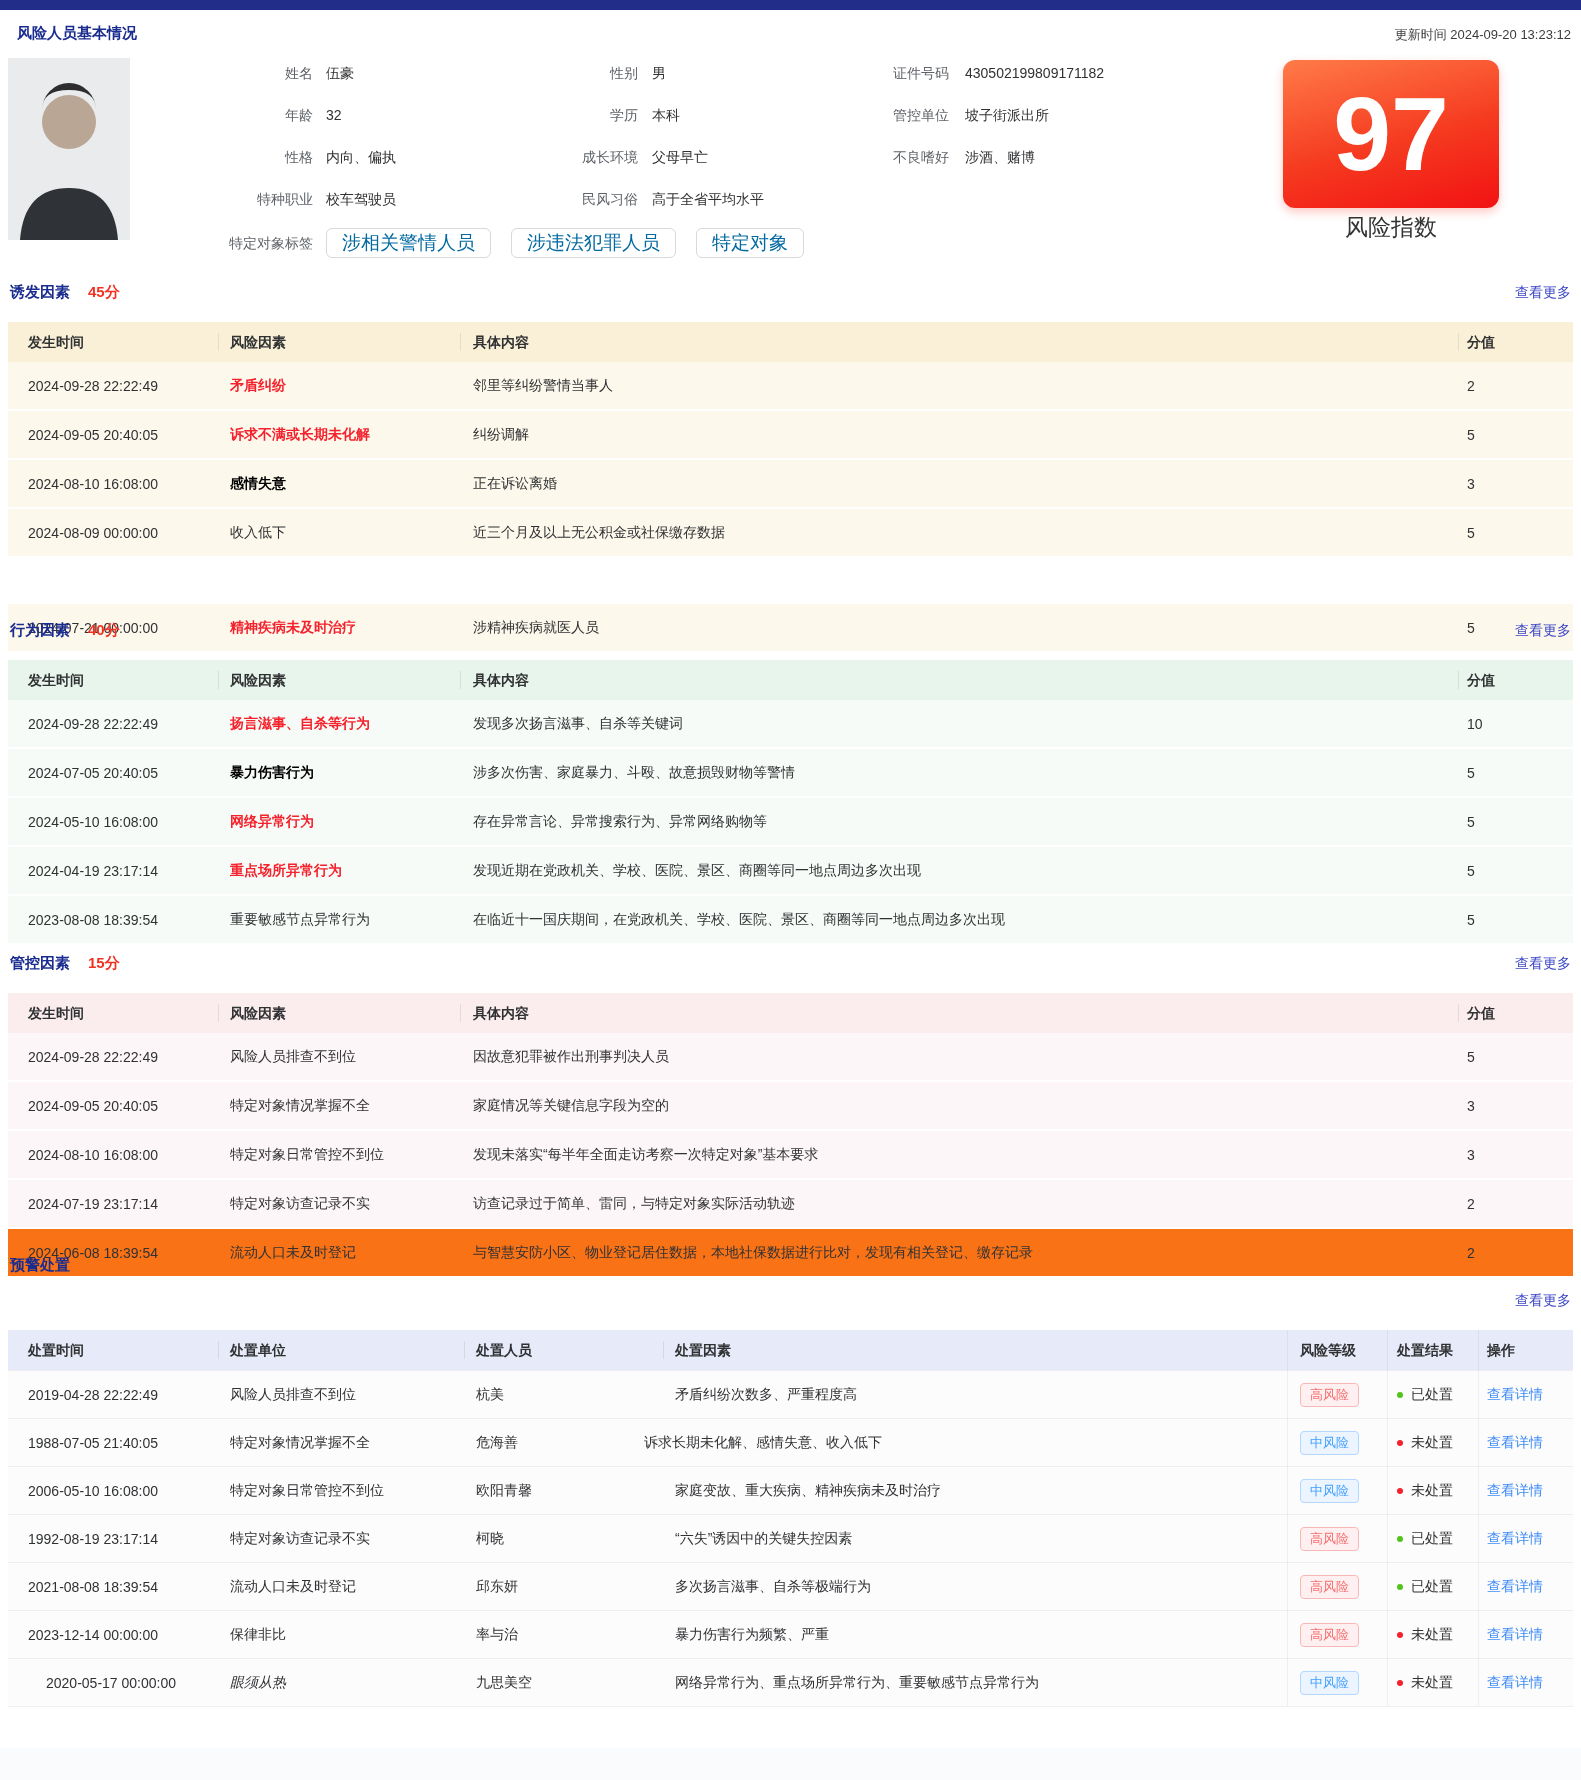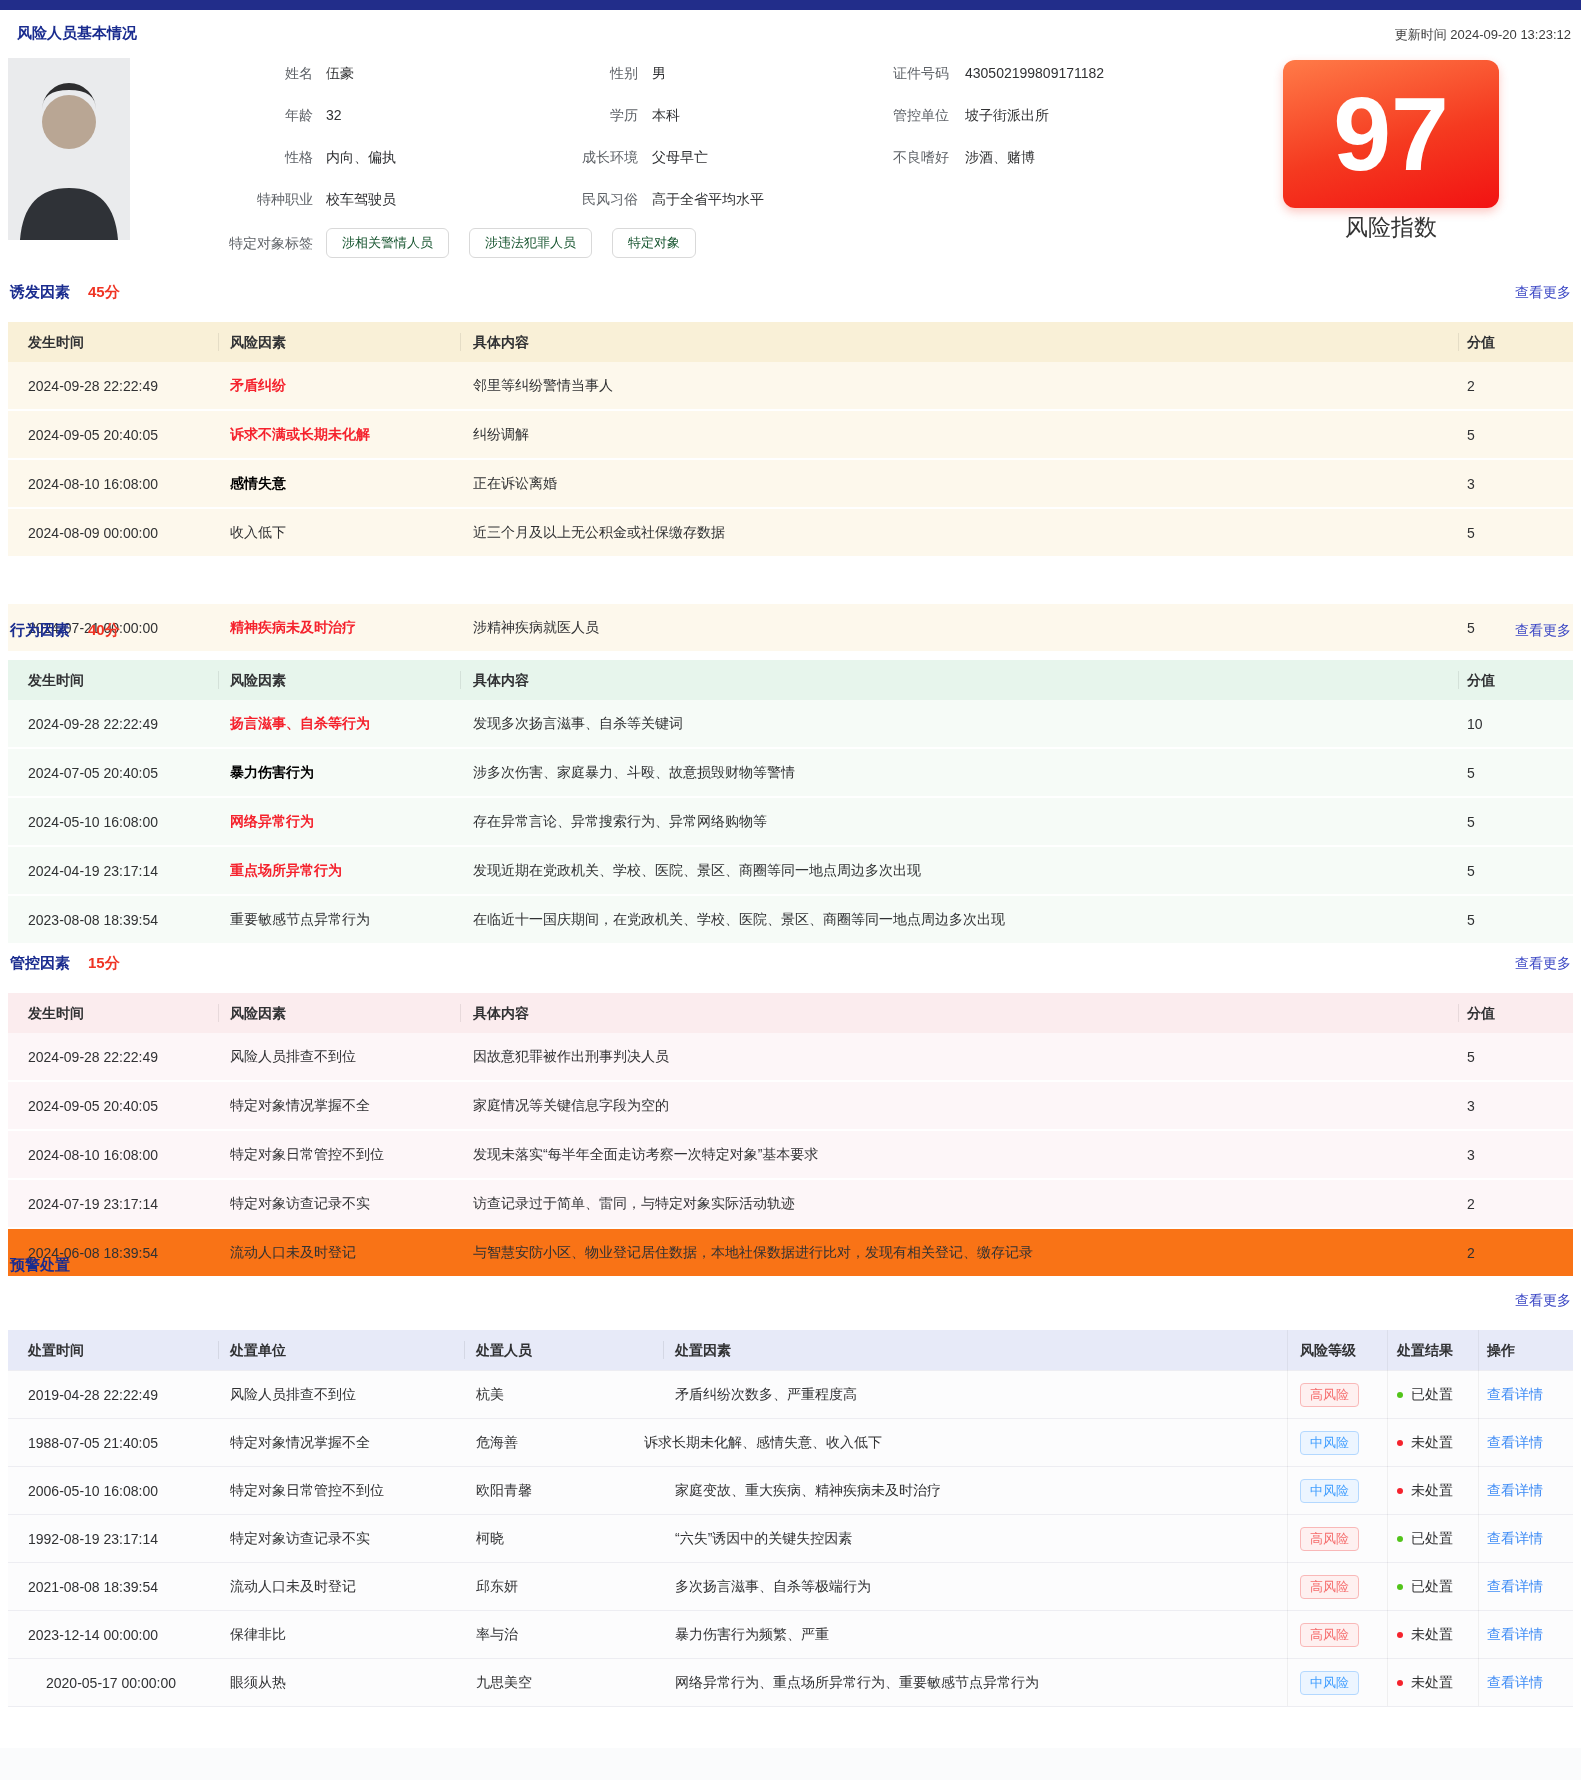--- a/index.html
+++ b/index.html
@@ -5,21 +5,21 @@
   html,body{margin:0;padding:0;background:#fff;}
   body{font-family:"Liberation Sans","DejaVu Sans",sans-serif;color:#303133;}
   .canvas{position:relative;width:1581px;height:1780px;background:#fff;overflow:hidden;}
   .topbar{position:absolute;left:0;top:0;width:1581px;height:10px;background:#222d8a;}
   .page-title{position:absolute;left:17px;top:24px;font-size:15px;font-weight:bold;color:#1a2c8f;}
   .update-time{position:absolute;right:10px;top:26px;font-size:13px;color:#3c3c3c;}
   .photo{position:absolute;left:8px;top:58px;width:122px;height:182px;background:#eaebed;overflow:hidden;}
   .plabel{position:absolute;height:22px;line-height:22px;font-size:14px;color:#5f6368;text-align:right;white-space:nowrap;}
   .pvalue{position:absolute;height:22px;line-height:22px;font-size:14px;color:#303133;white-space:nowrap;}
   .tags-wrap{position:absolute;left:326px;top:228px;display:flex;gap:20px;}
-  .tag-pill{height:28px;line-height:28px;padding:0 15px;border:1px solid #d9d9d9;border-radius:6px;font-size:13px;color:#14532d;background:#fff;white-space:nowrap;}
+  .tag-pill{height:28px;line-height:28px;padding:0 15px;border:1px solid #d9d9d9;border-radius:6px;font-size:19px;color:#0369a1;background:#fff;white-space:nowrap;}
   .risk-box{position:absolute;left:1283px;top:60px;width:216px;height:148px;border-radius:12px;
     background:linear-gradient(165deg,#ff7b48 0%,#f53a20 55%,#f21212 100%);
     display:flex;align-items:center;justify-content:center;box-shadow:0 4px 10px rgba(245,40,20,.25);}
   .risk-score{color:#fff;font-size:104px;font-weight:600;line-height:1;}
   .risk-label{position:absolute;left:1283px;top:212px;width:216px;text-align:center;font-size:23px;color:#333;}
   .sec-heading{position:absolute;left:10px;height:22px;line-height:22px;white-space:nowrap;}
   .sec-title{font-size:15px;font-weight:bold;color:#1a2c8f;}
   .sec-score{font-size:15px;font-weight:bold;color:#ef3323;margin-left:18px;}
   .view-more{position:absolute;right:10px;height:22px;line-height:22px;font-size:14px;color:#3a46c4;cursor:pointer;}
   .rtable{position:absolute;left:8px;width:1565px;}
@@ -330,21 +330,21 @@
           <div class="tcell" style="left: 1389px; width: 85px;">
             <span class="dot dot-undone"></span>
             <span>未处置</span>
           </div>
           <div class="tcell" style="left: 1479px; width: 86px;">
             <span class="detail-link">查看详情</span>
           </div>
         </div>
         <div class="trow" style="background: rgb(252, 252, 253); border-top: 1px solid rgb(237, 237, 242); border-bottom: 1px solid rgb(237, 237, 242);">
           <div class="tcell" style="left: 14px; width: 190px; margin-left: 24px;">2020-05-17 00:00:00</div>
-          <div class="tcell" style="left: 222px; width: 230px;">眼须从热</div>
+          <div class="tcell" style="left: 222px; width: 230px; font-style: italic;">眼须从热</div>
           <div class="tcell" style="left: 468px; width: 185px;">九思美空</div>
           <div class="tcell" style="left: 667px; width: 600px;">网络异常行为、重点场所异常行为、重要敏感节点异常行为</div>
           <div class="tcell" style="left: 1292px; width: 82px;">
             <span class="lvl-pill lvl-mid">中风险</span>
           </div>
           <div class="tcell" style="left: 1389px; width: 85px;">
             <span class="dot dot-undone"></span>
             <span>未处置</span>
           </div>
           <div class="tcell" style="left: 1479px; width: 86px;">

